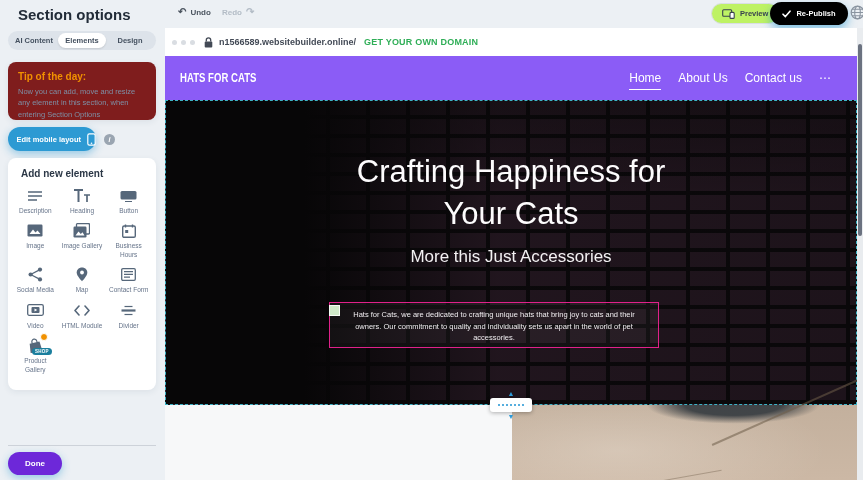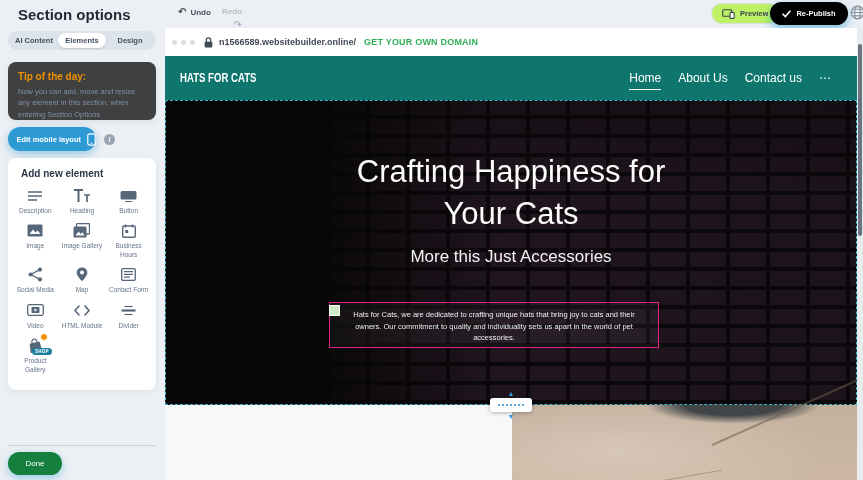--- a/index.html
+++ b/index.html
@@ -11,39 +11,39 @@
     color:#39424e;
   }
   svg { display:block; }
 
   
   .topbar { position:absolute; left:0; top:0; width:863px; height:28px;margin-left:8px; }
   .page-title { position:absolute; left:10px; top:6px; font-size:15px; font-weight:bold; color:#222c38; }
   .undo-btn { position:absolute; left:170px; top:7px; display:flex; align-items:center; gap:4px;
               font-size:8px; font-weight:bold; color:#4c5560; cursor:pointer; }
   .redo-btn { position:absolute; left:214px; top:7px; display:flex; align-items:flex-end; gap:4px;
-              font-size:8px; font-weight:bold; color:#b3bcc6; cursor:pointer;flex-direction:column; }
+              font-size:8px; font-weight:bold; color:#b3bcc6; cursor:pointer; }
   .curl { font-size:10px; line-height:10px; }
   .preview-btn { position:absolute; left:703px; top:3px; height:21px; padding:0 10px; border-radius:11px;
                  background:#bef264; border:1px solid #d9dee4; display:flex; align-items:center; gap:5px;
                  font-size:7.5px; font-weight:bold; color:#39424e; cursor:pointer; }
   .republish-btn { position:absolute; left:762px; top:2px; height:23px; width:78px; border-radius:12px;
                    background:#000000; box-shadow:0 4px 10px rgba(35,151,210,.55);
                    display:flex; align-items:center; justify-content:center; gap:5px;
                    font-size:7.5px; font-weight:bold; color:#fff; cursor:pointer; }
   .globe-btn { position:absolute; left:842px; top:5px; cursor:pointer; }
 
   
   .sidebar { position:absolute; left:0; top:28px; width:165px; height:452px; }
   .tabs { position:absolute; left:8px; top:3px; width:148px; height:19px; background:#dde3ea;
           border-radius:10px; display:flex; align-items:stretch; padding:2px; }
   .tab { flex:1; display:flex; align-items:center; justify-content:center; font-size:7.5px;
          font-weight:bold; color:#44505f; border-radius:8px; cursor:pointer; }
   .tab.active { background:#fff; box-shadow:0 1px 2px rgba(0,0,0,.12); }
-  .tip-card { position:absolute; left:8px; top:34px; width:148px; height:58px; background:#404040;
+  .tip-card { position:absolute; left:8px; top:34px; width:148px; height:58px; background:#7f1d1d;
               border-radius:8px; box-shadow:0 2px 6px rgba(40,60,90,.08); padding:9px 10px; }
   .tip-title { font-size:10px; font-weight:bold; color:#f19100; margin-bottom:4px; }
   .tip-body { font-size:7.5px; line-height:1.5; color:#7e90a6; }
   .edit-mobile-btn { position:absolute; left:8px; top:99px; width:88px; height:24px; border-radius:12px;
                      background:#2d9ad3; box-shadow:0 3px 8px rgba(45,154,211,.45); color:#fff;
                      display:flex; align-items:center; justify-content:flex-end; gap:6px;
                      font-size:7.5px; font-weight:bold; cursor:pointer; }
   .info-btn { position:absolute; left:104px; top:106px; width:11px; height:11px; border-radius:50%;
               background:#9aa5b1; color:#fff; font-size:7px; font-weight:bold; font-style:italic;
               display:flex; align-items:center; justify-content:center; cursor:pointer; }
@@ -53,35 +53,35 @@
   .el-grid { display:grid; grid-template-columns:1fr 1fr 1fr; row-gap:7px; }
   .el-item { display:flex; flex-direction:column; align-items:center; gap:3px; cursor:pointer; }
   .el-item .ic { color:#56677a; height:17px; display:flex; align-items:center; position:relative; }
   .el-label { font-size:6.5px; line-height:1.3; color:#66748a; text-align:center; max-width:44px; }
   .badge-dot { position:absolute; right:-5px; top:-4px; width:8px; height:8px; border-radius:50%;
                background:#f19100; border:1px solid #fff; }
   .badge-shop { position:absolute; right:-9px; bottom:-1px; background:#1b7f9e; color:#fff;
                 font-size:4.5px; font-weight:bold; padding:1px 3px; border-radius:5px; letter-spacing:.3px; }
   .sidebar-divider { position:absolute; left:8px; top:417px; width:148px; height:1px; background:#cdd2d9; }
   .done-btn { position:absolute; left:8px; top:424px; width:54px; height:23px; border-radius:12px;
-              background:#15803d; box-shadow:0 3px 8px rgba(45,154,211,.45); color:#fff;
-              font-size:8px; font-weight:normal; display:flex; align-items:center; justify-content:center; cursor:pointer; }
+              background:#6d28d9; box-shadow:0 3px 8px rgba(45,154,211,.45); color:#fff;
+              font-size:8px; font-weight:bold; display:flex; align-items:center; justify-content:center; cursor:pointer; }
 
   
   .main { position:absolute; left:165px; top:28px; width:698px; height:452px; background:#f7f8f9; }
   .browser-bar { position:absolute; left:0; top:0; width:698px; height:28px; background:#fff;
                  display:flex; align-items:center; }
   .dot { width:5px; height:5px; border-radius:50%; background:#d9dde2; margin-right:4px; }
   .dot:first-child { margin-left:7px; }
   .lock-icon { margin:0 6px 0 5px; }
   .url-text { font-size:9px; font-weight:bold; color:#434a56; }
   .domain-cta { font-size:9px; font-weight:bold; color:#2fae57; margin-left:8px; letter-spacing:.2px; cursor:pointer; }
 
   
-  .site-header { position:absolute; left:0; top:28px; width:698px; height:44px; background:#0f766e;text-align:right; }
+  .site-header { position:absolute; left:0; top:28px; width:698px; height:44px; background:#8b5cf6;text-align:right; }
   .site-logo { position:absolute; left:15px; top:15px; color:#fff; font-size:12px; font-weight:bold;
                letter-spacing:0; transform:scaleX(.8); transform-origin:left; }
   .site-nav { position:absolute; right:32px; top:0; height:44px; display:flex; align-items:center; gap:17px; }
   .nav-item { color:#fff; font-size:12px; cursor:pointer; padding-bottom:0; }
   .nav-item.active { padding-bottom:4px; border-bottom:1.5px solid #fff; margin-bottom:-5.5px; }
 
   .hero { position:absolute; left:0; top:72px; width:692px; height:305px;
           background-color:#33202e;
           background-image:
             repeating-linear-gradient(90deg, #0d0a0d 0 4px, transparent 4px 40px),

